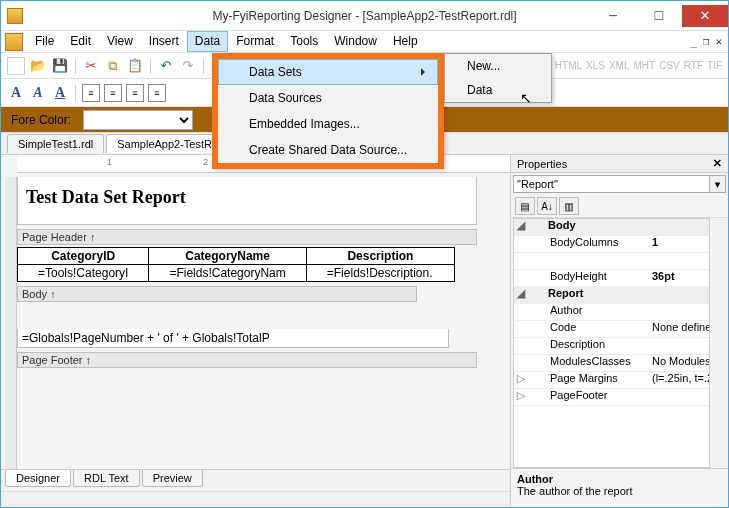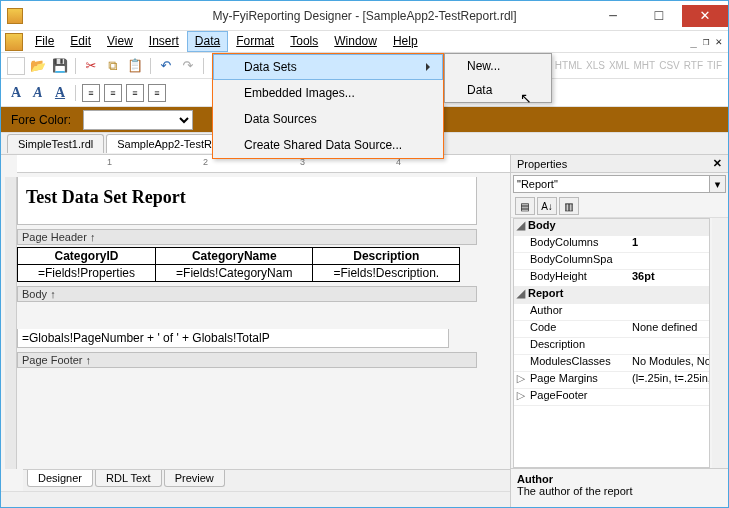--- a/index.html
+++ b/index.html
@@ -36,29 +36,29 @@
   .titlebar-text { position:absolute; left:0; right:0; text-align:center; font-size:12px; color:#333; pointer-events:none;}
   .titlebar-btns { display:flex; }
   .tbtn { width:46px; height:22px; display:flex; align-items:center; justify-content:center; font-size:14px;}
   .tbtn.min::before{content:'−'; color:#555; font-size:16px;}
   .tbtn.max::before{content:'☐'; color:#555; font-size:12px;}
   .tbtn.close{ background:#c84031; color:#fff; width:46px; height:22px;}
   .tbtn.close::before{content:'✕'; color:#fff; font-size:13px;}
   
   .menubar { height:22px; display:flex; align-items:stretch; padding-left:4px; position:relative; border-bottom:1px solid #e0e0e0; }
   .menubar .app-icon { width:18px; height:18px; margin:2px 4px 0 0; background: linear-gradient(#f2c94c,#e09b33); border:1px solid #b57c1e;}
-  .menubar .item { padding:3px 8px; cursor:default;text-decoration:underline; }
+  .menubar .item { padding:3px 8px; cursor:default; }
   .menubar .item.open { background:#cde8ff; border:1px solid #7eb8e8; padding:2px 7px;}
   .menubar .mdi-btns { margin-left:auto; display:flex; align-items:center; padding-right:6px; gap:6px;}
   .mdi-btns span{ font-size:11px; font-family:Consolas,monospace; color:#333;}
   
   .dropdown {
     position:absolute; top:52px; left:211px;
     background:#f2f2f2;
-    border:1px solid #f97316;
+    border:6px solid #f97316;
     box-shadow:2px 2px 4px rgba(0,0,0,.2);
     width:232px; z-index:50;
   }
   .dropdown .d-item {
     padding:5px 26px 5px 30px; position:relative; border:1px solid transparent;
   }
   .dropdown .d-item.hovered { background:#cde8ff; border:1px solid #7eb8e8;}
   .dropdown .d-item .arrow {
     position:absolute; right:8px; top:50%; transform:translateY(-50%);
     border:4px solid transparent; border-left-color:#333;
@@ -132,21 +132,21 @@
   .tbl th, .tbl td{
     border:1px solid #000; padding:1px 20px; text-align:center; font-family:Arial,sans-serif;
   }
   .tbl th{ font-weight:700;}
   .tbl td{ text-align:left;}
   .expr-box{
     background:#fff; border:1px solid #bfbfbf; border-top:none; padding:2px 4px;
     font-size:12px; width:432px;margin-top:27px;
   }
   
-  .bottom-tabs{ height:22px; display:flex; align-items:flex-start; background:#f0f0f0; border-top:1px solid #ccc; padding-left:4px;margin-left:22px;}
+  .bottom-tabs{ height:22px; display:flex; align-items:flex-start; background:#f0f0f0; border-top:1px solid #ccc; padding-left:4px;}
   .btab{ padding:2px 10px; border:1px solid #bbb; border-top:none; font-size:11px; margin-right:2px; background:#f3f3f3; border-radius:0 0 3px 3px;}
   .btab.active{ background:#fff;}
   
   .hscroll{ height:16px; background:#f0f0f0; border-top:1px solid #ddd;}
   
   .props{
     width:218px; border-left:1px solid #ccc; background:#f4f4f4; display:flex; flex-direction:column;
     font-size:11px;
   }
   .props-header{
@@ -160,21 +160,21 @@
   .props-combo input{
     flex:1; font:inherit; border:1px solid #aaa; padding:1px 3px; height:18px; background:#fff;
   }
   .props-combo .dd{ width:16px; height:18px; border:1px solid #aaa; border-left:none; background:#f0f0f0; display:flex; align-items:center; justify-content:center;}
   .props-tools{ display:flex; gap:2px; padding:2px 4px; border-bottom:1px solid #ddd;}
   .props-tools .pt{ width:20px; height:18px; border:1px solid #bbb; background:#f0f0f0; font-size:10px; display:flex; align-items:center; justify-content:center;}
   .prop-grid{ flex:1; overflow:hidden; background:#fff; border:1px solid #ccc; margin:0 2px;}
   .prow{ display:flex; height:17px; border-bottom:1px solid #eee;}
   .prow.cat{ background:#eee; font-weight:700;}
   .prow .exp{ width:14px; text-align:center; color:#666;}
-  .prow .pname{ width:100px; padding-left:2px; overflow:hidden;}
+  .prow .pname{ width:100px; padding-left:2px; overflow:hidden;margin-left:20px;}
   .prow.cat .pname{ padding-left:0;}
   .prow .pval{ flex:1; padding-left:4px; overflow:hidden; white-space:nowrap;}
   .prow .pval.bold{ font-weight:700;}
   .props-desc{ border-top:1px solid #ccc; padding:4px 6px 10px; background:#f4f4f4;}
   .props-desc .dtitle{ font-weight:700;}
   .vscroll{ width:16px; background:#f0f0f0;}
 </style>
 </head>
 <body>
 
@@ -269,27 +269,27 @@
         <div class="report-title" style="width:460px">Test Data Set Report</div>
         <div class="band-title" style="width:460px">Page Header ↑</div>
         <table class="tbl">
           <tbody>
               <tr>
             <th style="width:128px">CategoryID</th>
             <th style="width:156px">CategoryName</th>
             <th>Description</th>
           </tr>
           <tr>
-            <td>=Fields!Properties</td>
+            <td>=Tools!CategoryI</td>
             <td>=Fields!CategoryNam</td>
             <td>=Fields!Description.</td>
           </tr>
         </tbody>
           </table>
-        <div class="band-title" style="width:460px">Body ↑</div>
+        <div class="band-title" style="width:400px">Body ↑</div>
         <div class="expr-box">=Globals!PageNumber + ' of ' + Globals!TotalP</div>
         <div class="band-title" style="width:460px">Page Footer ↑</div>
       </div>
     </div>
 
     <div class="bottom-tabs">
       <div class="btab active">Designer</div>
       <div class="btab">RDL Text</div>
       <div class="btab">Preview</div>
     </div>
@@ -317,21 +317,20 @@
             <div class="pname">Body</div>
             <div class="pval"></div>
           </div>
       <div class="prow">
             <div class="exp"></div>
             <div class="pname">BodyColumns</div>
             <div class="pval bold">1</div>
           </div>
       <div class="prow">
             <div class="exp"></div>
-            <div class="pname">BodyColumnSpa</div>
             <div class="pval"></div>
           </div>
       <div class="prow">
             <div class="exp"></div>
             <div class="pname">BodyHeight</div>
             <div class="pval bold">36pt</div>
           </div>
       <div class="prow cat">
             <div class="exp">◢</div>
             <div class="pname">Report</div>
@@ -375,21 +374,21 @@
       <div>The author of the report</div>
     </div>
   </div>
 </div>
 
 <div class="dropdown">
   <div class="d-item hovered">
     <span>Data Sets</span>
     <span class="arrow"></span>
   </div>
+  <div class="d-item">Data Sources</div>
   <div class="d-item">Embedded Images...</div>
-  <div class="d-item">Data Sources</div>
   <div class="d-item">Create Shared Data Source...</div>
 </div>
 <div class="submenu">
   <div class="d-item">New...</div>
   <div class="d-item hovered">Data</div>
 </div>
 <div class="cursor">↖</div>
 
 </body></html>

